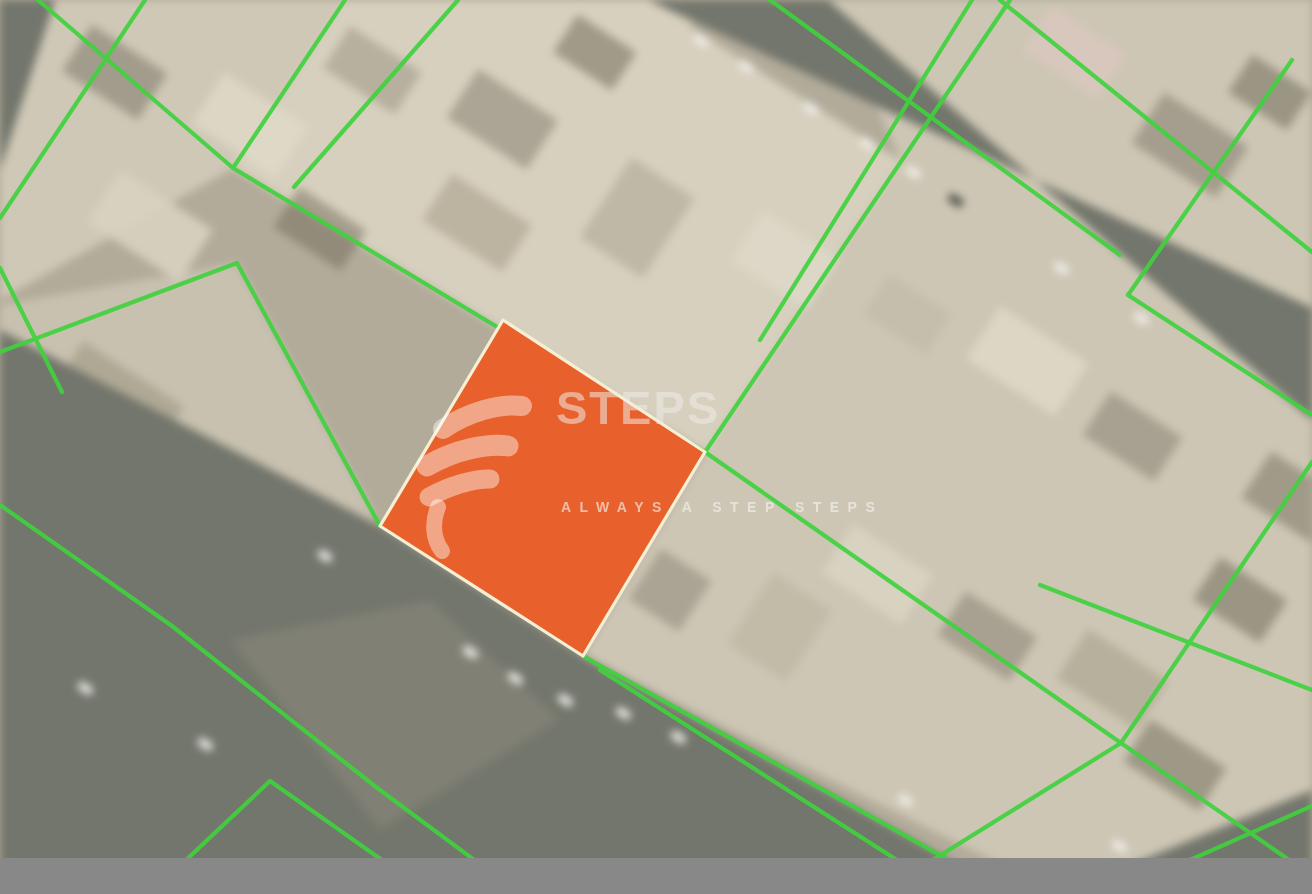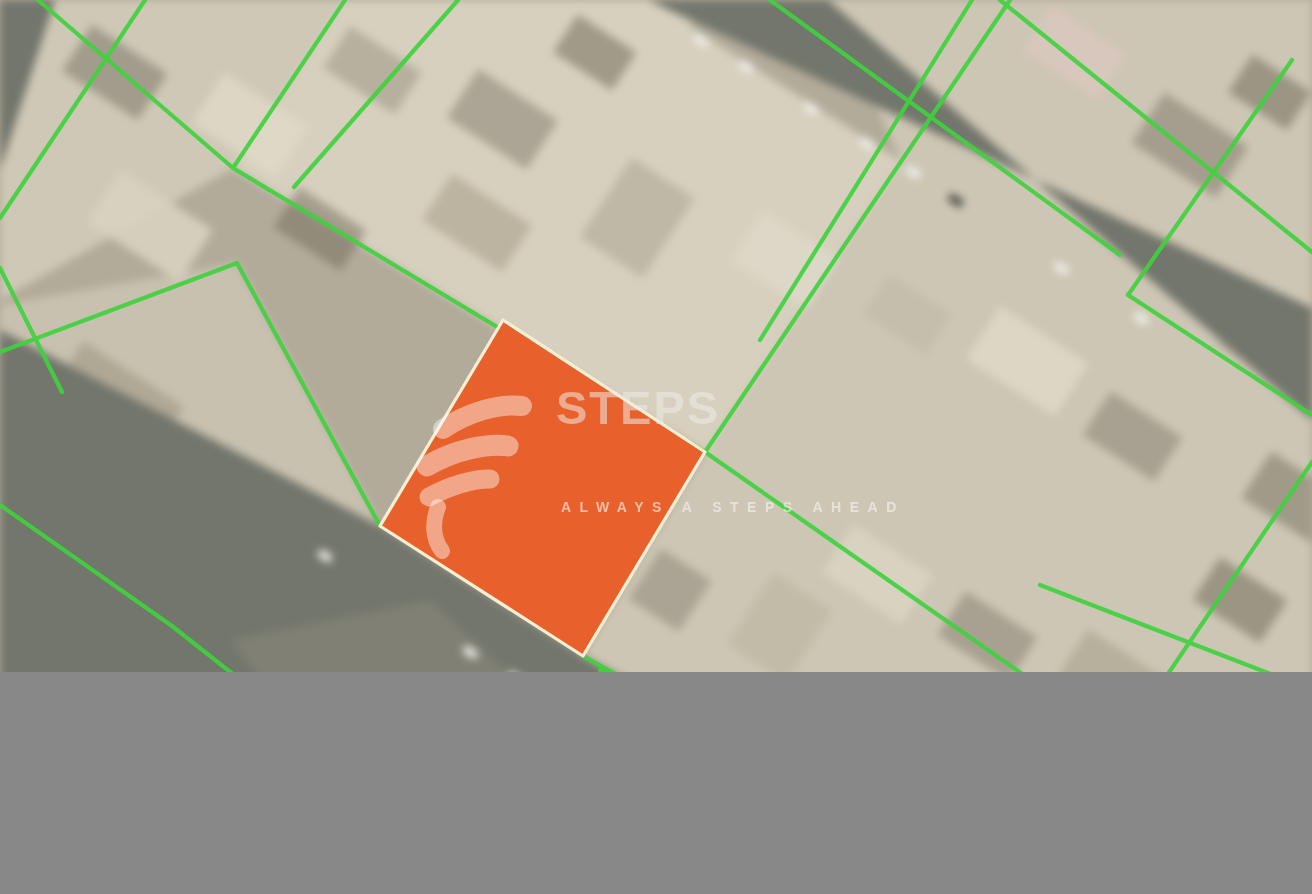--- a/index.html
+++ b/index.html
@@ -1,17 +1,17 @@
 <!DOCTYPE html>
 <html><head>
 <meta charset="utf-8">
 <style>
   html,body{margin:0;padding:0;background:#888;}
   #stage{
-    position:relative;width:1312px;height:672px;overflow:hidden;
+    position:relative;width:1312px;height:858px;overflow:hidden;
     font-family:"Liberation Sans","DejaVu Sans",sans-serif;
     background:#b2ab9a;
   }
   #stage svg{position:absolute;left:0;top:0;}
   .imagery{filter:blur(4.5px);}
   .lines{filter:blur(0.6px);}
   .overlay-text{position:absolute;line-height:1;white-space:nowrap;pointer-events:none;}
   .brand-1{
     left:556px;top:384px;font-size:47px;font-weight:800;letter-spacing:2px;
     color:rgba(236,235,231,0.55);
@@ -139,16 +139,16 @@
   <svg width="1312" height="894" viewBox="0 0 1312 894">
     <g fill="none" stroke="rgba(255,255,255,0.44)" stroke-linecap="round">
       <path d="M443,429 C468,412 500,403 522,406" stroke-width="20"></path>
       <path d="M427,466 C456,449 489,443 508,446" stroke-width="21"></path>
       <path d="M429,497 C449,486 472,479 490,479" stroke-width="19"></path>
       <path d="M438,507 C432,523 433,539 442,551" stroke-width="16"></path>
     </g>
   </svg>
 
   <div class="overlay-text brand-1">STEPS</div>
-  <div class="overlay-text tagline">ALWAYS A STEPS AHEAD</div>
+  <div class="overlay-text tagline">ALWAYS A STEP STEPS</div>
 
 
 </div>
 
 </body></html>

